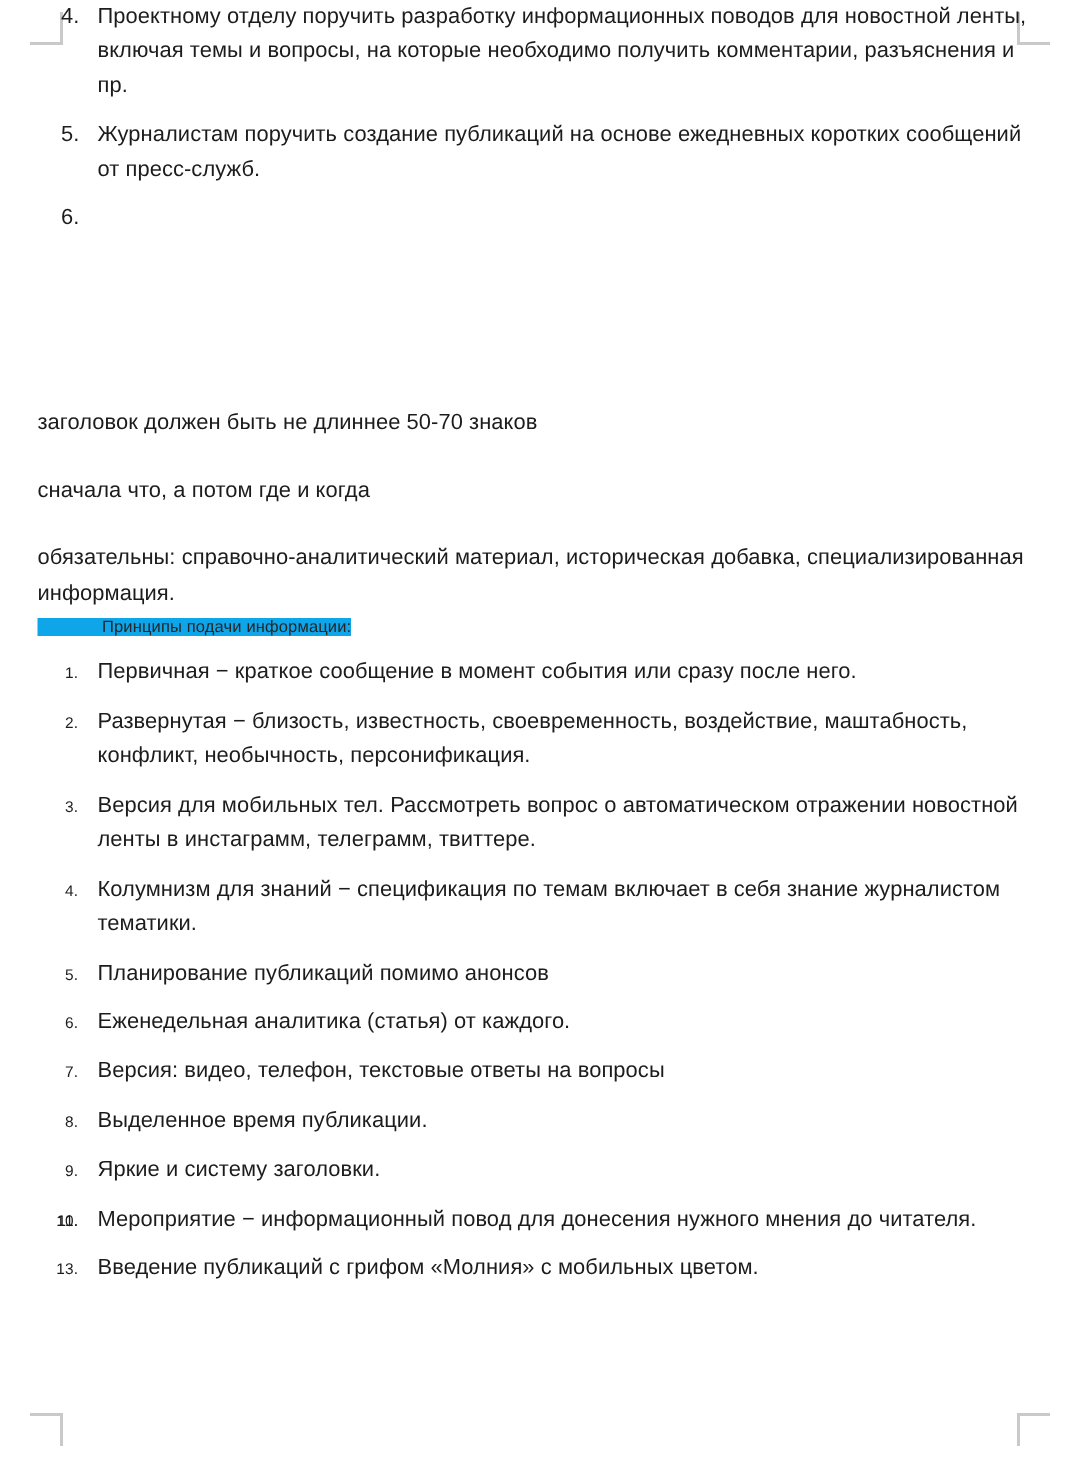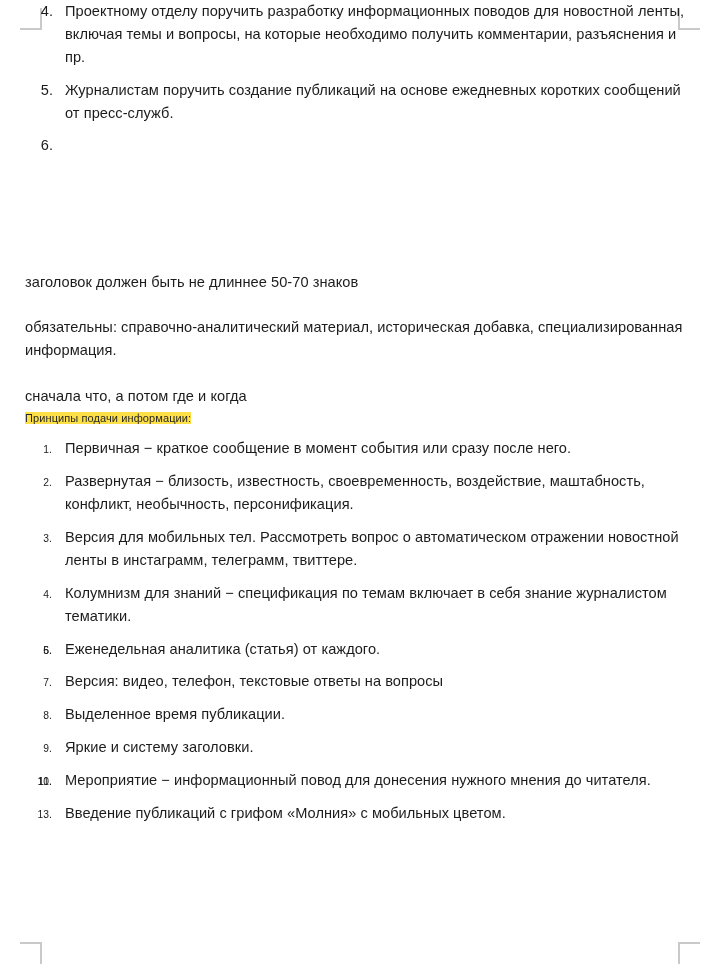--- a/index.html
+++ b/index.html
@@ -115,22 +115,23 @@
   
   .caption-wrap {
     padding: 0 35px 0 25px;
     margin: 0 0 10px 0;
   }
   .caption {
     display: inline;
     font-size: 11px;
     line-height: 18px;
     color: #262626;
-    background: #fde047;
+    background: #0ea5e9;
     letter-spacing: 0.1px;
+    padding-left: 43px;
   }
 </style>
 </head>
 <body>
 
 <div id="page">
 
   <div class="crop-mark crop-tl">
     <i class="h"></i>
       <i class="v"></i>
@@ -153,34 +154,34 @@
     <ol class="num-list" id="list-top">
         <li><span class="marker">4.</span><span>Проектному отделу поручить разработку информационных поводов для новостной ленты, включая темы и вопросы, на которые необходимо получить комментарии, разъяснения и пр.</span></li>
         <li><span class="marker">5.</span><span>Журналистам поручить создание публикаций на основе ежедневных коротких сообщений от пресс-служб.</span></li>
         <li><span class="marker">6.</span></li>
       </ol>
 
     <div class="gap"></div>
 
     <div id="paragraph-block">
         <p class="para">заголовок должен быть не длиннее 50-70 знаков</p>
+        <p class="para">сначала что, а потом где и когда</p>
         <p class="para">обязательны: справочно-аналитический материал, историческая добавка, специализированная информация.</p>
-        <p class="para">сначала что, а потом где и когда</p>
       </div>
 
     <div class="caption-wrap">
       <span class="caption">Принципы подачи информации:</span>
     </div>
 
     <ol class="num-list" id="list-principles">
         <li><span class="marker">1.</span><span>Первичная − краткое сообщение в момент события или сразу после него.</span></li>
         <li><span class="marker">2.</span><span>Развернутая − близость, известность, своевременность, воздействие, маштабность, конфликт, необычность, персонификация.</span></li>
         <li><span class="marker">3.</span><span>Версия для мобильных тел. Рассмотреть вопрос о автоматическом отражении новостной ленты в инстаграмм, телеграмм, твиттере.</span></li>
         <li><span class="marker">4.</span><span>Колумнизм для знаний − спецификация по темам включает в себя знание журналистом тематики.</span></li>
-        <li><span class="marker">5.</span></li>
+        <li><span class="marker">5.</span><span>Планирование публикаций помимо анонсов</span></li>
         <li><span class="marker">6.</span><span>Еженедельная аналитика (статья) от каждого.</span></li>
         <li><span class="marker">7.</span><span>Версия: видео, телефон, текстовые ответы на вопросы</span></li>
         <li><span class="marker">8.</span><span>Выделенное время публикации.</span></li>
         <li><span class="marker">9.</span><span>Яркие и систему заголовки.</span></li>
         <li><span class="marker">10.</span></li>
         <li><span class="marker">11.</span><span>Мероприятие − информационный повод для донесения нужного мнения до читателя.</span></li>
         <li><span class="marker">13.</span><span>Введение публикаций с грифом «Молния» с мобильных цветом.</span></li>
       </ol>
 
   </div>

